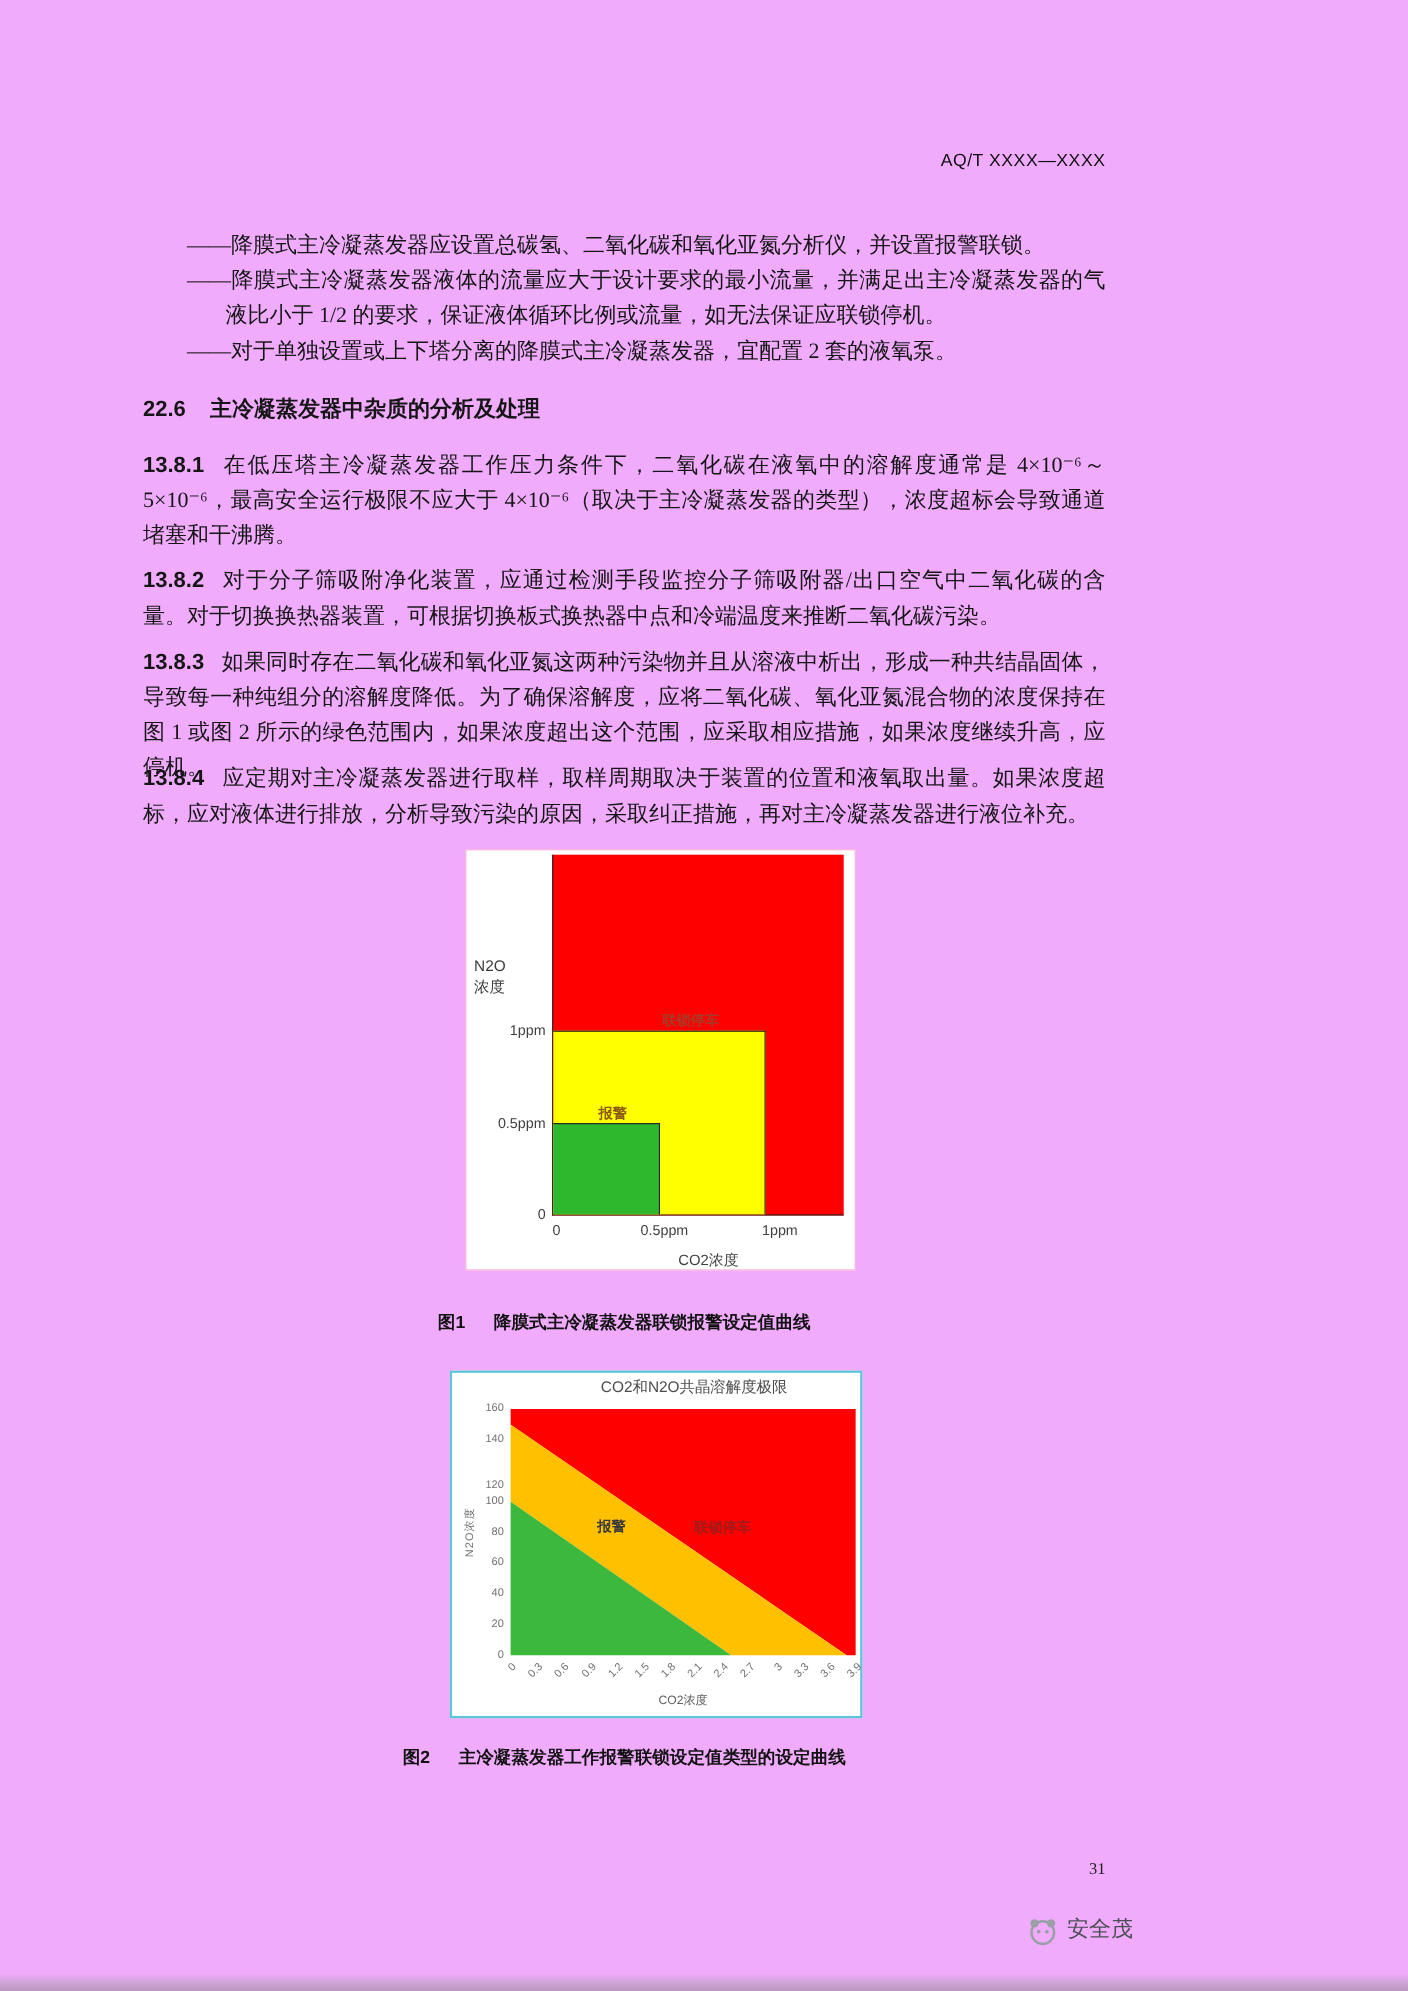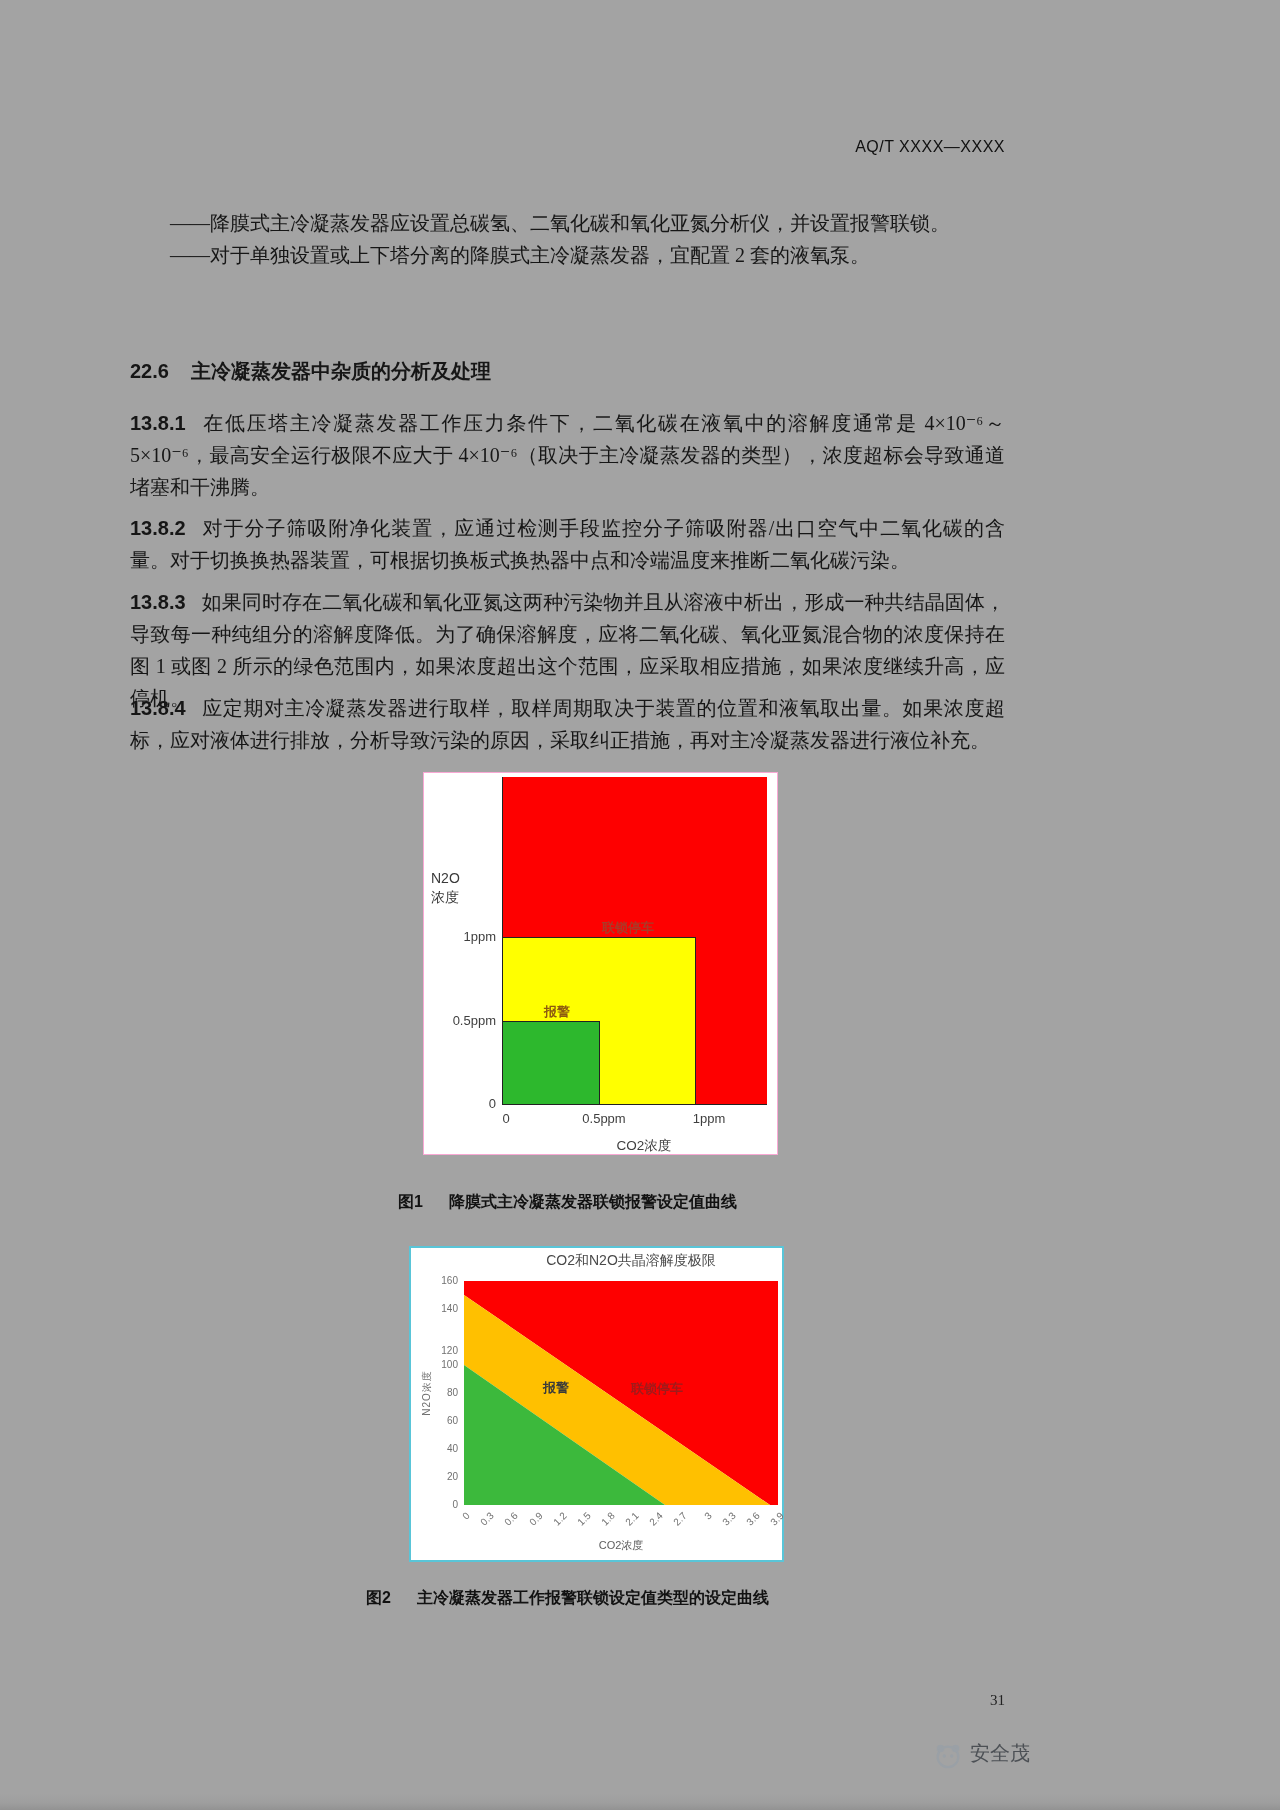--- a/index.html
+++ b/index.html
@@ -1,16 +1,16 @@
 <!DOCTYPE html>
 <html><head>
 <meta charset="utf-8">
 <style>
   html,body{margin:0;padding:0;background:#ffffff;}
-  #page{position:relative;width:1280px;height:1810px;background:#a3a3a3;overflow:hidden;
+  #page{position:relative;width:1280px;height:1810px;background:#f0abfc;overflow:hidden;
         font-family:"Liberation Serif","DejaVu Serif",serif;color:#161616;}
   .abs{position:absolute;}
 
   
   #doc-code{left:130px;top:138px;width:875px;text-align:right;
             font-family:"Liberation Sans","DejaVu Sans",sans-serif;
             font-size:16px;letter-spacing:.5px;color:#101010;}
 
   
   #bullets{left:130px;top:207px;width:875px;font-size:20px;line-height:32px;text-align:justify;}
@@ -87,20 +87,21 @@
 </style>
 </head>
 <body>
 
 <div id="page">
 
   <div id="doc-code" class="abs">AQ/T XXXX—XXXX</div>
 
   <div id="bullets" class="abs">
     <div class="bullet">——降膜式主冷凝蒸发器应设置总碳氢、二氧化碳和氧化亚氮分析仪，并设置报警联锁。</div>
+    <div class="bullet">——降膜式主冷凝蒸发器液体的流量应大于设计要求的最小流量，并满足出主冷凝蒸发器的气液比小于 1/2 的要求，保证液体循环比例或流量，如无法保证应联锁停机。</div>
     <div class="bullet">——对于单独设置或上下塔分离的降膜式主冷凝蒸发器，宜配置 2 套的液氧泵。</div>
   </div>
 
   <div id="section-heading" class="abs">
     <span>22.6</span><span class="gap"></span><span>主冷凝蒸发器中杂质的分析及处理</span>
   </div>
 
   <p id="clause1" class="clause abs"><b class="cnum">13.8.1</b><span>在低压塔主冷凝蒸发器工作压力条件下，二氧化碳在液氧中的溶解度通常是 4×10⁻⁶～5×10⁻⁶，最高安全运行极限不应大于 4×10⁻⁶（取决于主冷凝蒸发器的类型），浓度超标会导致通道堵塞和干沸腾。</span></p>
   <p id="clause2" class="clause abs"><b class="cnum">13.8.2</b><span>对于分子筛吸附净化装置，应通过检测手段监控分子筛吸附器/出口空气中二氧化碳的含量。对于切换换热器装置，可根据切换板式换热器中点和冷端温度来推断二氧化碳污染。</span></p>
   <p id="clause3" class="clause abs"><b class="cnum">13.8.3</b><span>如果同时存在二氧化碳和氧化亚氮这两种污染物并且从溶液中析出，形成一种共结晶固体，导致每一种纯组分的溶解度降低。为了确保溶解度，应将二氧化碳、氧化亚氮混合物的浓度保持在图 1 或图 2 所示的绿色范围内，如果浓度超出这个范围，应采取相应措施，如果浓度继续升高，应停机。</span></p>

